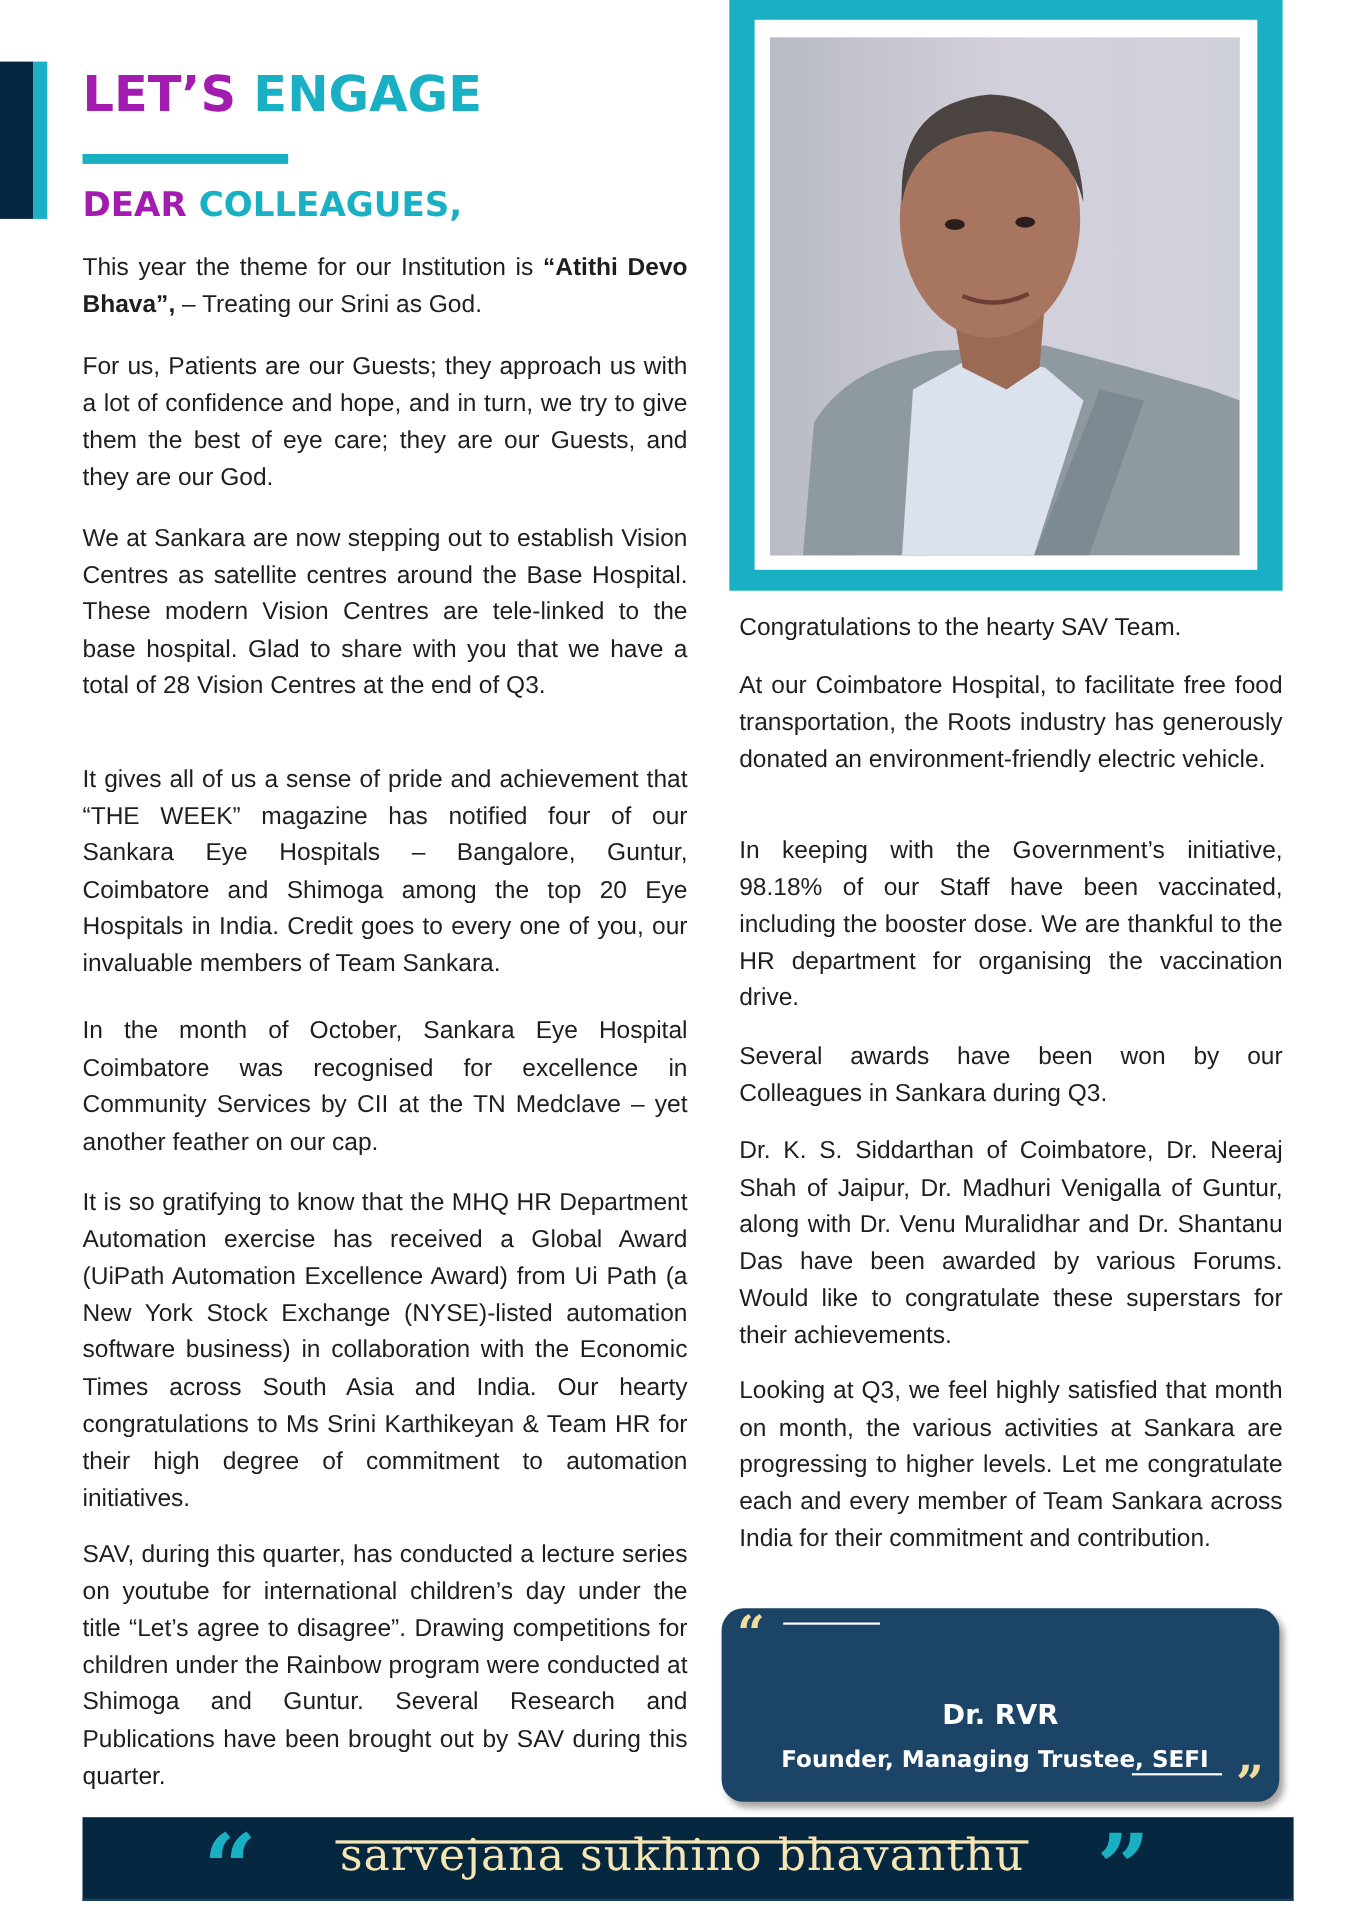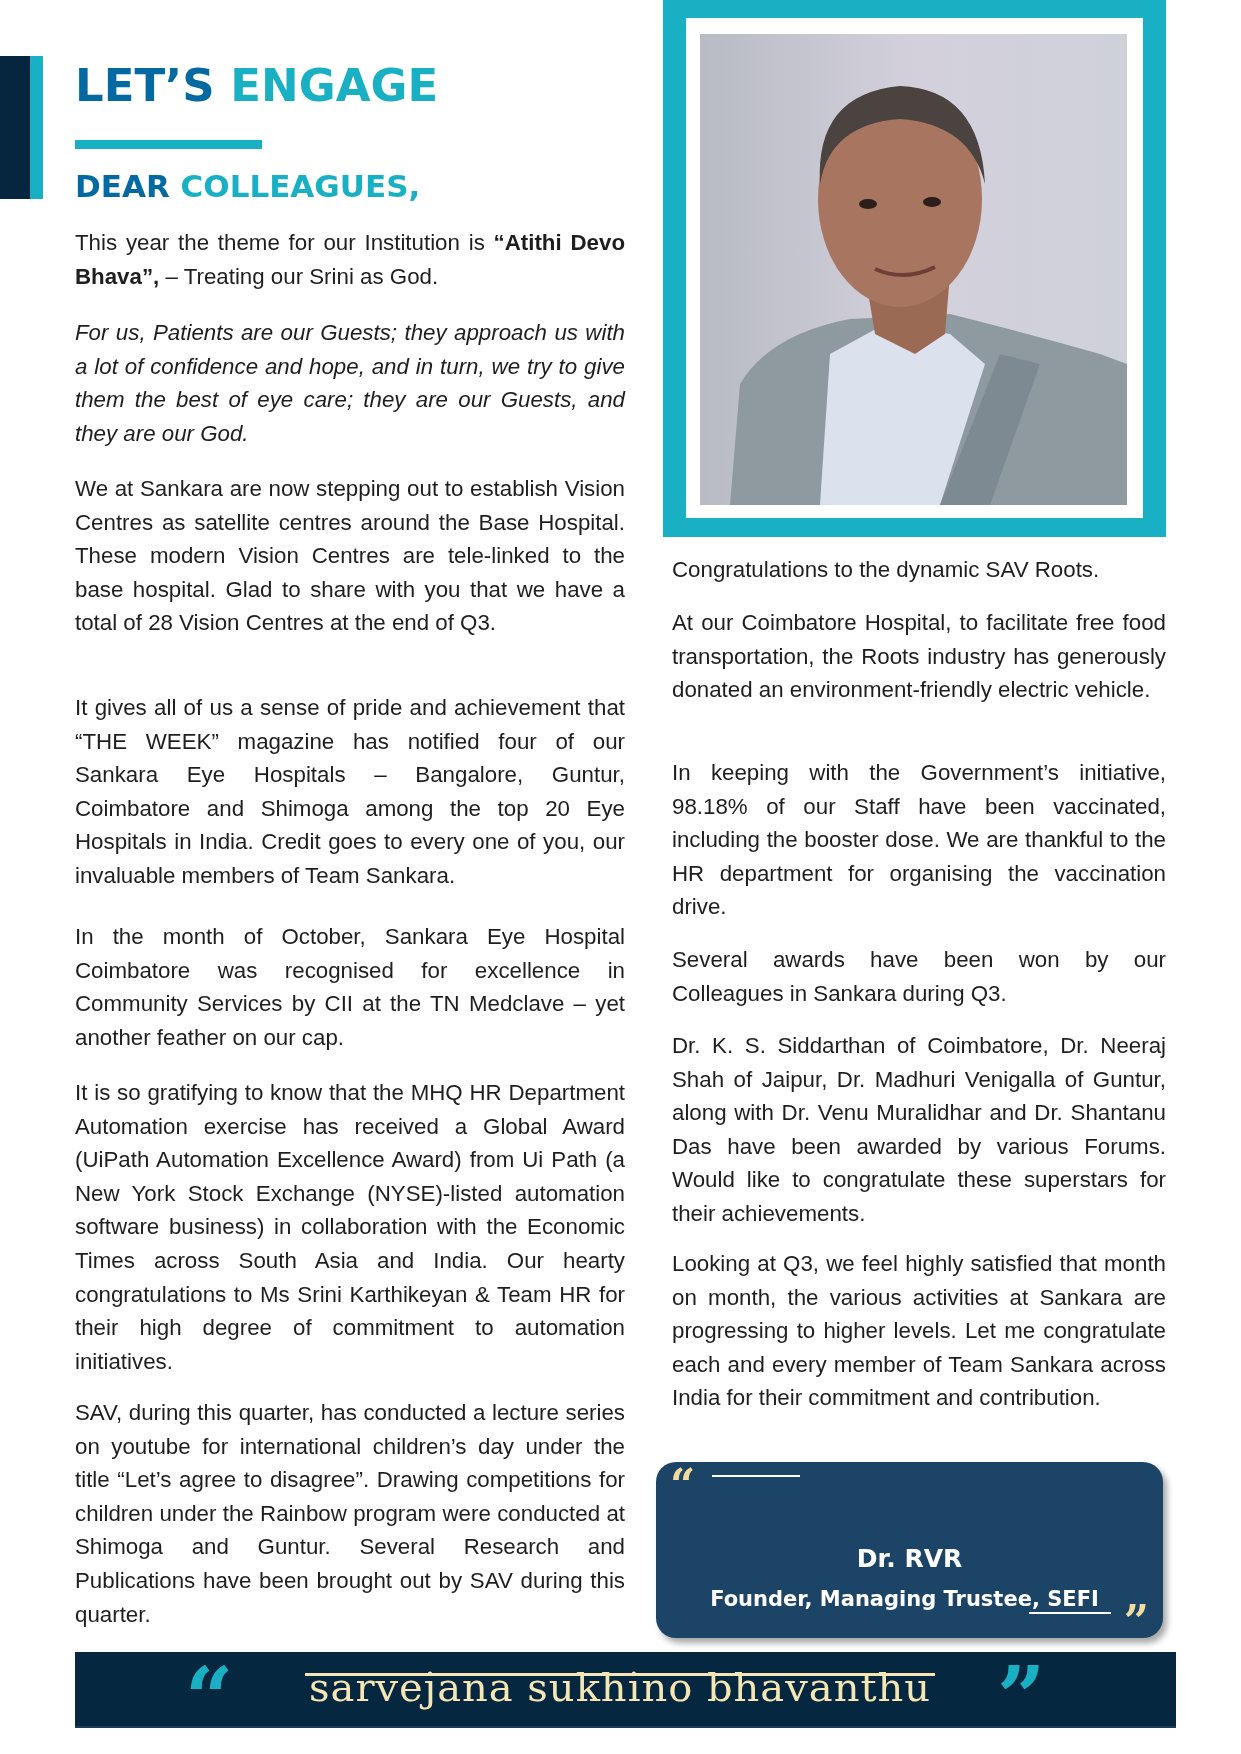--- a/index.html
+++ b/index.html
@@ -3,21 +3,21 @@
 <meta charset="utf-8">
 <style>
   html, body { margin:0; padding:0; background:#ffffff; }
   body { width:1241px; height:1754px; position:relative; overflow:hidden;
          font-family:"Liberation Sans", "DejaVu Sans", sans-serif; color:#1c1c1c; }
   .abs { position:absolute; }
   .bar-dark { left:0; top:56px; width:30px; height:143px; background:#06253f; }
   .bar-teal { left:30px; top:56px; width:13px; height:143px; background:#1ab0c4; }
   .title { left:75px; top:58px; font-family:"DejaVu Sans", sans-serif; font-weight:bold;
            font-size:45px; letter-spacing:0px; line-height:56px; white-space:nowrap; }
-  .title .dark, .greet .dark { color:#0369a1; }
+  .title .dark, .greet .dark { color:#a21caf; }
   .title .teal, .greet .teal { color:#1ab0c4; }
   .underline { left:75px; top:140px; width:187px; height:9px; background:#1ab0c4; }
   .greet { left:75px; top:166px; font-family:"DejaVu Sans", sans-serif; font-weight:bold;
            font-size:31px; line-height:40px; white-space:nowrap; }
   .col { font-size:22.3px; line-height:33.6px; text-align:justify; color:#1e1e1e; }
   .col p { margin:0; }
   .left-col { left:75px; width:550px; }
   .right-col { left:672px; width:494px; }
   .frame { left:663px; top:0; width:503px; height:537px; background:#1ab0c4; }
   .frame-inner { position:absolute; left:23px; top:18px; width:457px; height:500px; background:#ffffff; }
@@ -57,21 +57,21 @@
 </div>
 <div class="abs underline"></div>
 <div class="abs greet">
   <span class="dark">DEAR</span>
   <span class="teal">COLLEAGUES,</span>
 </div>
 
 <div class="abs col left-col" style="top:226px;">
   <p><span>This year the theme for our Institution is </span><b>“Atithi Devo Bhava”,</b><span> – Treating our Srini as God.</span></p>
 </div>
-<div class="abs col left-col" style="top:316px;font-style:italic;">
+<div class="abs col left-col" style="top:316px;">
   <p>For us, Patients are our Guests; they approach us with a lot of confidence and hope, and in turn, we try to give them the best of eye care; they are our Guests, and they are our God.</p>
 </div>
 <div class="abs col left-col" style="top:472px;">
   <p>We at Sankara are now stepping out to establish Vision Centres as satellite centres around the Base Hospital. These modern Vision Centres are tele-linked to the base hospital. Glad to share with you that we have a total of 28 Vision Centres at the end of Q3.</p>
 </div>
 <div class="abs col left-col" style="top:691px;">
   <p>It gives all of us a sense of pride and achievement that “THE WEEK” magazine has notified four of our Sankara Eye Hospitals – Bangalore, Guntur, Coimbatore and Shimoga among the top 20 Eye Hospitals in India. Credit goes to every one of you, our invaluable members of Team Sankara.</p>
 </div>
 <div class="abs col left-col" style="top:920px;">
   <p>In the month of October, Sankara Eye Hospital Coimbatore was recognised for excellence in Community Services by CII at the TN Medclave – yet another feather on our cap.</p>
@@ -111,21 +111,21 @@
         <ellipse cx="168" cy="170" rx="9" ry="5" fill="#2c1e1a"></ellipse>
         <ellipse cx="232" cy="168" rx="9" ry="5" fill="#2c1e1a"></ellipse>
 
         <path d="M175 235 Q205 248 235 233" stroke="#6e3f36" stroke-width="4" fill="none"></path>
       </svg>
     </div>
   </div>
 </div>
 
 <div class="abs col right-col" style="top:553px; text-align:left;">
-  <p>Congratulations to the dynamic SAV Roots.</p>
+  <p>Congratulations to the hearty SAV Team.</p>
 </div>
 <div class="abs col right-col" style="top:606px;">
   <p>At our Coimbatore Hospital, to facilitate free food transportation, the Roots industry has generously donated an environment-friendly electric vehicle.</p>
 </div>
 <div class="abs col right-col" style="top:756px;">
   <p>In keeping with the Government’s initiative, 98.18% of our Staff have been vaccinated, including the booster dose. We are thankful to the HR department for organising the vaccination drive.</p>
 </div>
 <div class="abs col right-col" style="top:943px;">
   <p>Several awards have been won by our Colleagues in Sankara during Q3.</p>
 </div>

